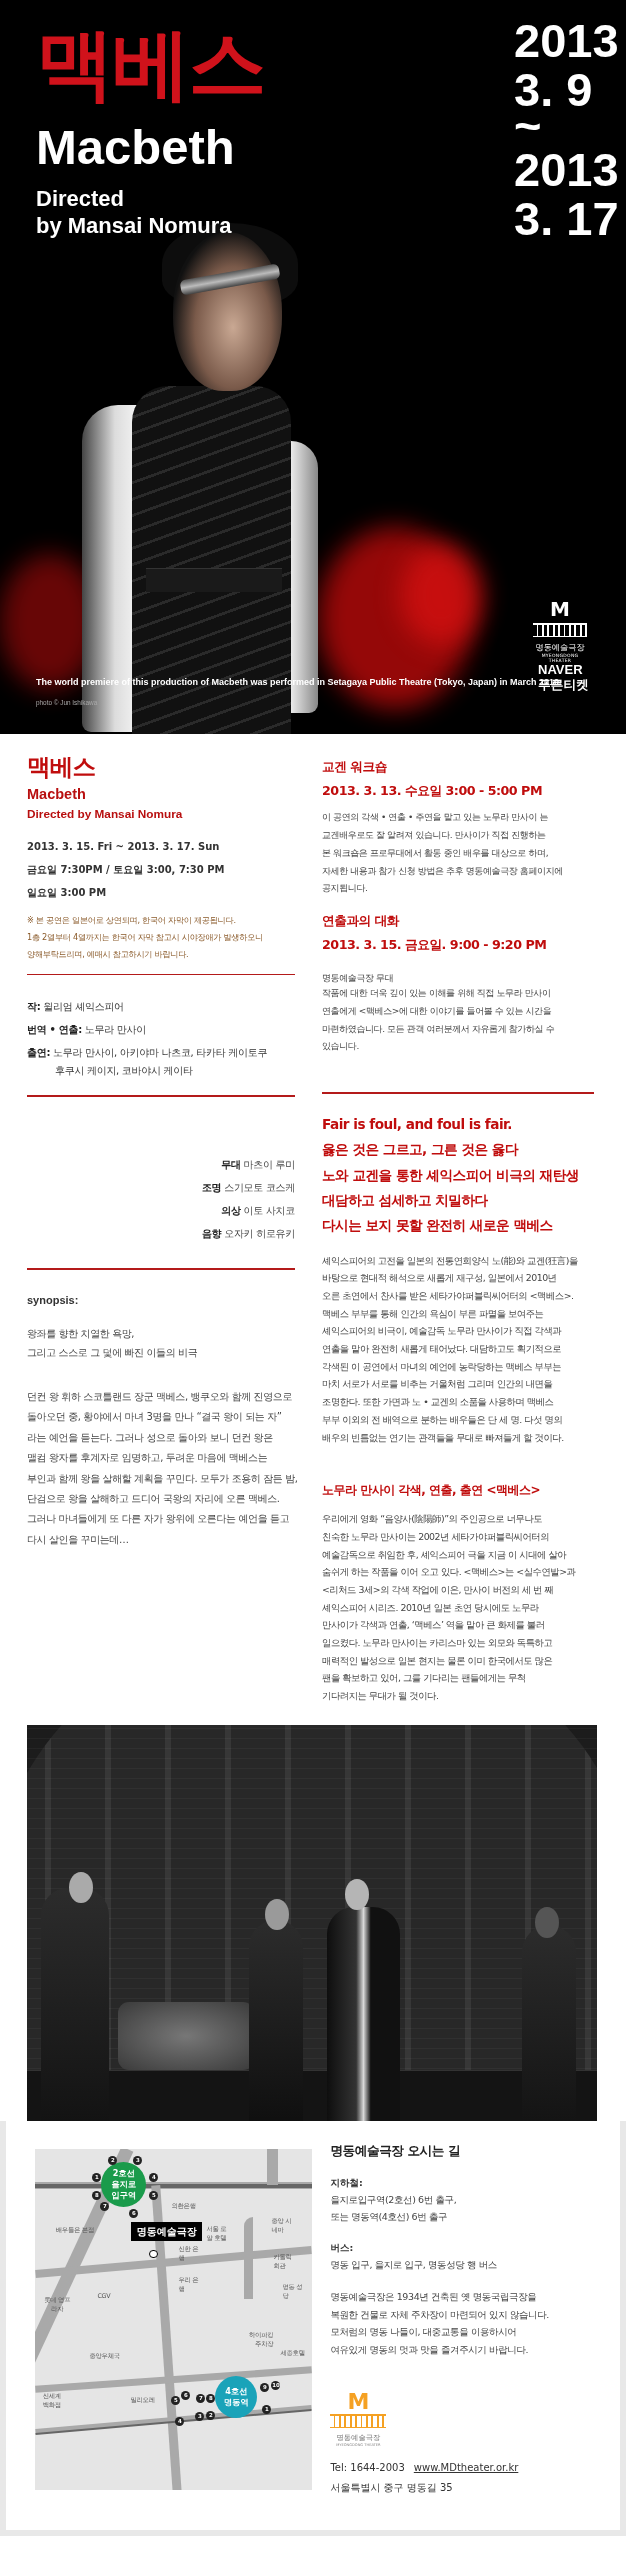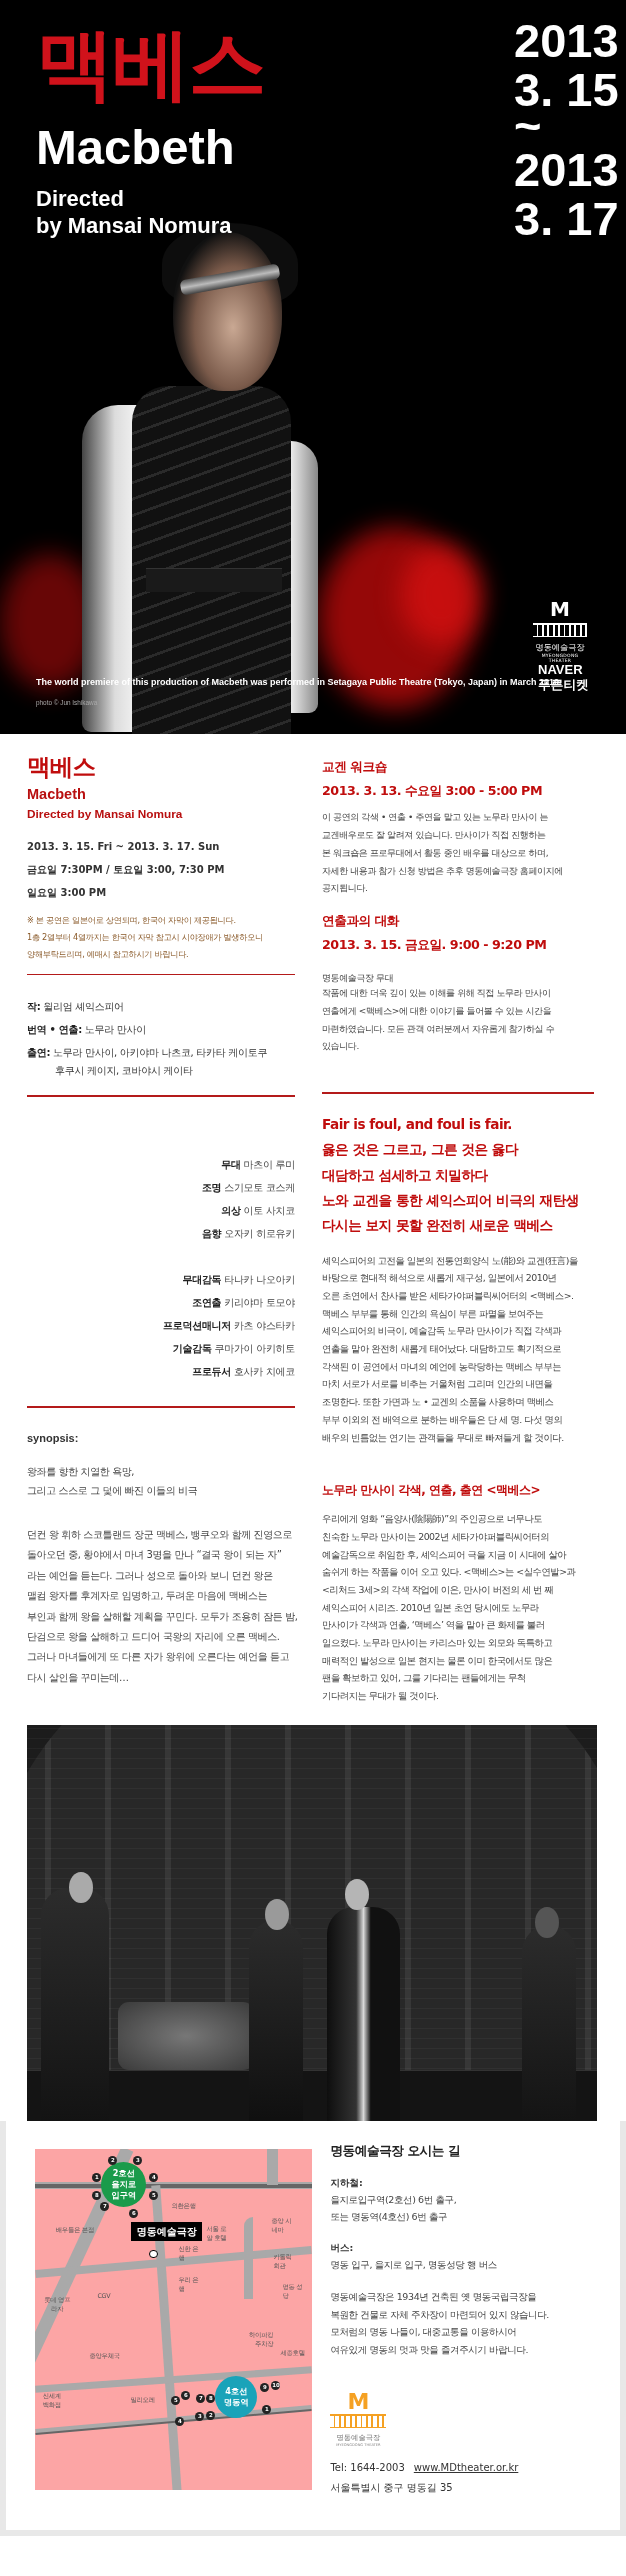--- a/index.html
+++ b/index.html
@@ -69,21 +69,21 @@
   .stage { position: absolute; left: 27px; top: 1725px; width: 570px; height: 459px; background: #1c1c1c; overflow: hidden; }
   .stage .dome { position: absolute; left: -36px; top: -109px; width: 645px; height: 581px; border-radius: 50% 50% 0 0; background: repeating-linear-gradient(90deg,#2a2a2a 0 54px,#3a3a3a 54px 60px), #222; opacity: .9; }
   .stage .brick { position: absolute; left: 0; top: 0; width: 570px; height: 363px; background: repeating-linear-gradient(0deg,transparent 0 9px,rgba(255,255,255,.04) 9px 10px); }
   .stage .floor { position: absolute; left: 0; top: 400px; width: 570px; height: 60px; background: linear-gradient(#555,#888); }
   .stage .step { position: absolute; left: 0; top: 345px; width: 570px; height: 54px; background: #141414; border-top: 1.8px solid #333; }
   .stage .rock { position: absolute; left: 91px; top: 277px; width: 136px; height: 68px; background: radial-gradient(#777,#3a3a3a); border-radius: 11px; }
   .stage .actor { position: absolute; background: linear-gradient(#2c2c2c,#0e0e0e); border-radius: 27px 27px 7.3px 7.3px; }
   .stage .face { position: absolute; width: 23.6px; height: 31px; border-radius: 50%; background: #9a9a9a; }
   .dir-panel { position: absolute; left: 0; top: 2121px; width: 627px; height: 415px; background: #e8e8e8; }
   .dir-inner { position: absolute; left: 6.4px; top: 0; width: 614px; height: 409px; background: #fff; }
-  .map { position: absolute; left: 29px; top: 28px; width: 277px; height: 341px; background: #fca5a5; overflow: hidden; }
+  .map { position: absolute; left: 29px; top: 28px; width: 277px; height: 341px; background: #e5e5e5; overflow: hidden; }
   .map .road { position: absolute; background: #a9a9a9; }
   .map .rail { position: absolute; background: #666; height: 3.6px; }
   .map .lbl { position: absolute; font-size: 6.4px; color: #555; white-space: nowrap; letter-spacing: -0.3px; }
   .map .exitnum { position: absolute; width: 9px; height: 9px; border-radius: 50%; background: #222; color: #fff; font-size: 5.4px; text-align: center; line-height: 9px; font-weight: bold; }
   .map .station { position: absolute; border-radius: 50%; color: #fff; font-size: 8.2px; font-weight: bold; text-align: center; display: flex; flex-direction: column; justify-content: center; line-height: 11px; }
   .map .theater-tag { position: absolute; background: #000; color: #fff; font-size: 10px; font-weight: bold; padding: 2.7px 5.4px; white-space: nowrap; }
   .map .pin { position: absolute; width: 8.2px; height: 8.2px; border: 1.8px solid #000; border-radius: 50%; background: #fff; }
 
   .dir-text { position: absolute; left: 324px; top: 20px; width: 281px; }
   .dir-title { font-size: 12.7px; font-weight: bold; color: #222; letter-spacing: -0.5px; line-height: 20px; }
@@ -115,21 +115,21 @@
     <div class="band"></div>
   </div>
   <div class="hero-title-ko">맥베스</div>
   <div class="hero-title-en">Macbeth</div>
   <div class="hero-directed">
     <div>Directed</div>
     <div>by Mansai Nomura</div>
   </div>
   <div class="hero-dates">
     <div>2013</div>
-    <div>3. 15</div>
+    <div>3. 9</div>
     <div class="tilde">~</div>
     <div>2013</div>
     <div>3. 17</div>
   </div>
   <div class="premiere">The world premiere of this production of Macbeth was performed in Setagaya Public Theatre (Tokyo, Japan) in March 2010.</div>
   <div class="photo-credit">photo © Jun Ishikawa</div>
   <div class="logo-md">
     <div class="m">M</div>
     <div class="cols"></div>
     <div class="ko">명동예술극장</div>
@@ -161,27 +161,20 @@
     <div class="row"><b>번역 • 연출:</b> <span>노무라 만사이</span></div>
     <div class="row"><b>출연:</b> <span>노무라 만사이, 아키야마 나츠코, 타카타 케이토쿠</span></div>
     <div class="row indent" style="margin-top:-5.4px;">후쿠시 케이지, 코바야시 케이타</div>
   </div>
   <div class="red-rule" style="margin-top:12.7px;"></div>
   <div class="staff">
     <div class="row"><b>무대</b> <span>마츠이 루미</span></div>
     <div class="row"><b>조명</b> <span>스기모토 코스케</span></div>
     <div class="row"><b>의상</b> <span>이토 사치코</span></div>
     <div class="row"><b>음향</b> <span>오자키 히로유키</span></div>
-  </div>
-  <div class="staff2">
-    <div class="row"><b>무대감독</b> <span>타나카 나오아키</span></div>
-    <div class="row"><b>조연출</b> <span>키리야마 토모야</span></div>
-    <div class="row"><b>프로덕션매니저</b> <span>카츠 야스타카</span></div>
-    <div class="row"><b>기술감독</b> <span>쿠마가이 아키히토</span></div>
-    <div class="row"><b>프로듀서</b> <span>호사카 치에코</span></div>
   </div>
   <div class="red-rule" style="margin-top:23.6px;"></div>
   <div class="synopsis-label">synopsis:</div>
   <div class="tagline">
     <div>왕좌를 향한 치열한 욕망,</div>
     <div>그리고 스스로 그 덫에 빠진 이들의 비극</div>
   </div>
   <div class="body-text">
     <div>던컨 왕 휘하 스코틀랜드 장군 맥베스, 뱅쿠오와 함께 진영으로</div>
     <div>돌아오던 중, 황야에서 마녀 3명을 만나 “결국 왕이 되는 자”</div>
@@ -210,22 +203,22 @@
     <div style="line-height:14.5px;">명동예술극장 무대</div>
     <div>작품에 대한 더욱 깊이 있는 이해를 위해 직접 노무라 만사이</div>
     <div>연출에게 &lt;맥베스&gt;에 대한 이야기를 들어볼 수 있는 시간을</div>
     <div>마련하였습니다. 모든 관객 여러분께서 자유롭게 참가하실 수</div>
     <div>있습니다.</div>
   </div>
   <div class="red-rule" style="margin-top:36px;width:272px;"></div>
   <div class="quote">
     <div>Fair is foul, and foul is fair.</div>
     <div>옳은 것은 그르고, 그른 것은 옳다</div>
+    <div>노와 교겐을 통한 셰익스피어 비극의 재탄생</div>
     <div>대담하고 섬세하고 치밀하다</div>
-    <div>노와 교겐을 통한 셰익스피어 비극의 재탄생</div>
     <div>다시는 보지 못할 완전히 새로운 맥베스</div>
   </div>
   <div class="r-text2" style="margin-top:12.7px;">
     <div>셰익스피어의 고전을 일본의 전통연희양식 노(能)와 교겐(狂言)을</div>
     <div>바탕으로 현대적 해석으로 새롭게 재구성, 일본에서 2010년</div>
     <div>오른 초연에서 찬사를 받은 세타가야퍼블릭씨어터의 &lt;맥베스&gt;.</div>
     <div>맥베스 부부를 통해 인간의 욕심이 부른 파멸을 보여주는</div>
     <div>셰익스피어의 비극이, 예술감독 노무라 만사이가 직접 각색과</div>
     <div>연출을 맡아 완전히 새롭게 태어났다. 대담하고도 획기적으로</div>
     <div>각색된 이 공연에서 마녀의 예언에 농락당하는 맥베스 부부는</div>

